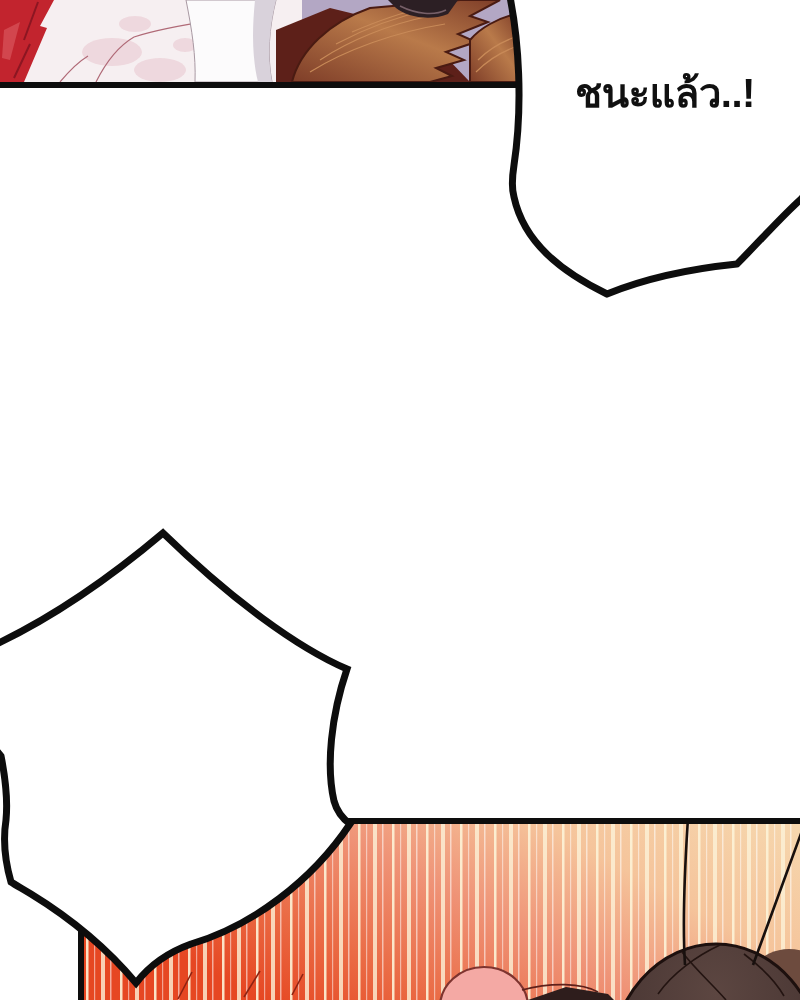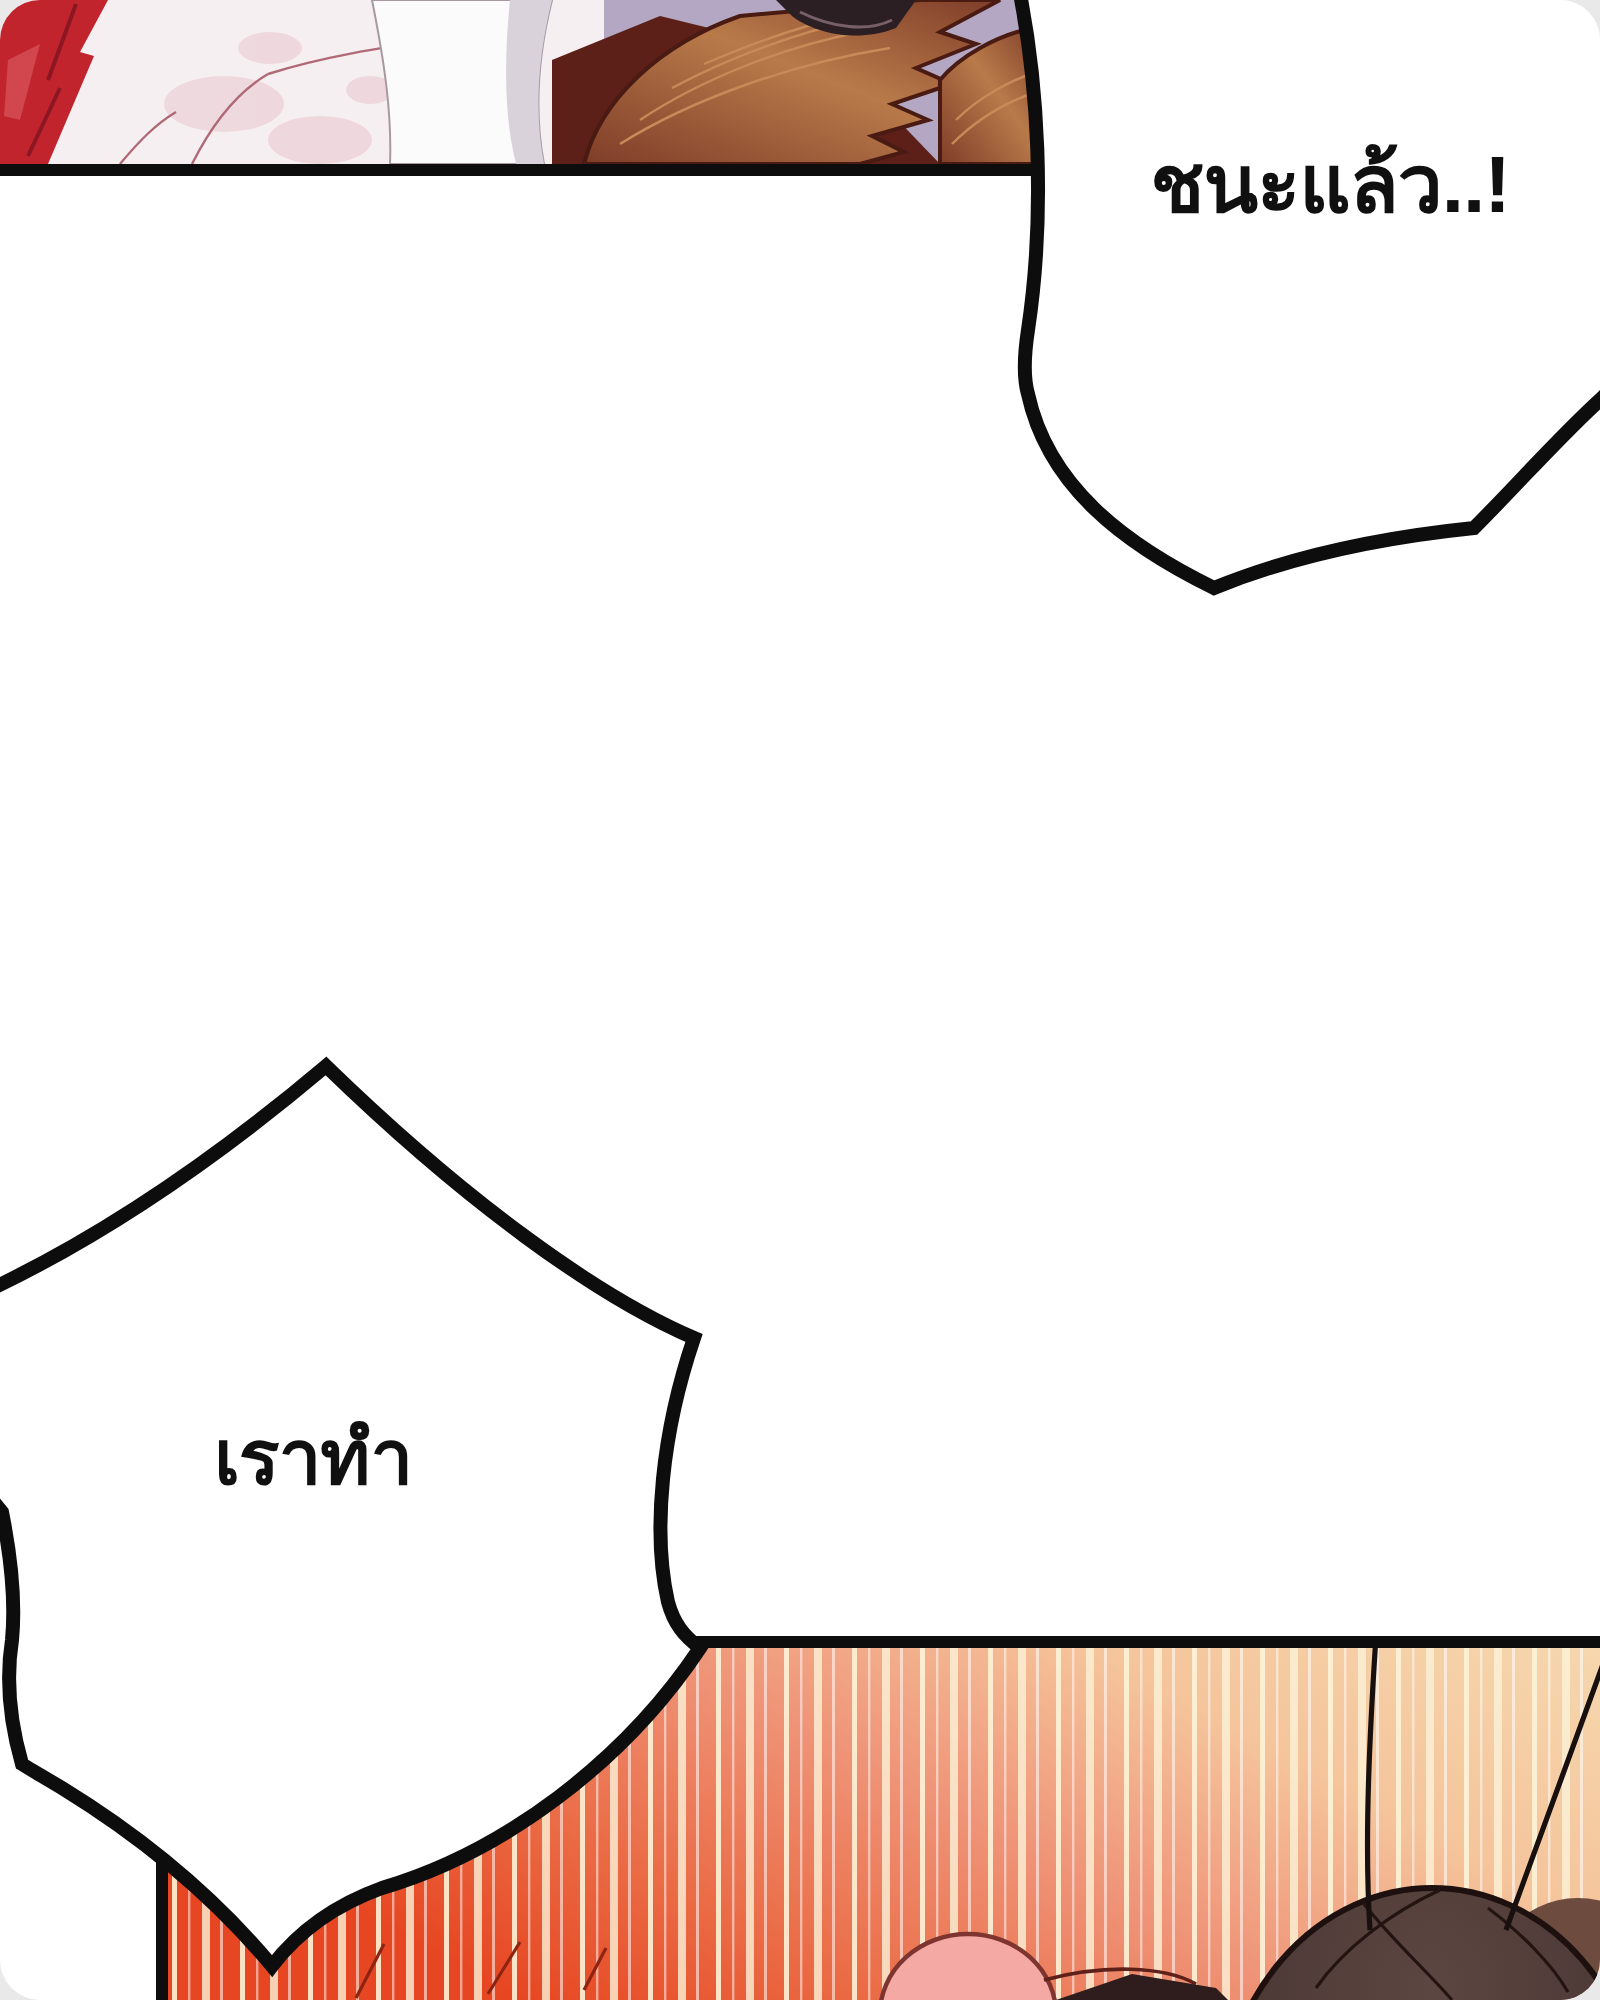--- a/index.html
+++ b/index.html
@@ -1,20 +1,19 @@
 <!DOCTYPE html>
 <html><head>
 <meta charset="utf-8">
 <style>
   html,body{margin:0;padding:0;background:#e9e9e9;}
   .page{
     position:relative;width:800px;height:1000px;margin:0 auto;
     background:#ffffff;overflow:hidden;
     font-family:"Liberation Sans","DejaVu Sans",sans-serif;
-    border-radius:20px;
   }
   .top-panel{
     position:absolute;left:0;top:0;width:800px;height:88px;
     border-bottom:6px solid #0d0d0d;box-sizing:border-box;z-index:1;
   }
   .top-panel svg{display:block;}
   .bottom-panel{
     position:absolute;left:78px;top:818px;width:722px;height:182px;
     border-top:6px solid #0d0d0d;border-left:6px solid #0d0d0d;
     box-sizing:border-box;z-index:1;overflow:hidden;
@@ -167,16 +166,15 @@
              C 101,941 62,913 31,894
              C 21,888 14,884 11,882
              C 5,861 3,839 6,820
              C 8,799 5,776 1,756
              L -12,740 Z" stroke-width="7" stroke-linejoin="miter" stroke-miterlimit="6" stroke="#0d0d0d" fill="#ffffff"></path>
   </svg>
 
   <div class="speech-text victory">ชนะแล้ว..!</div>
 
   <div class="speech-text success">
-    <div>เราทำ</div>
   </div>
 
 </div>
 
 </body></html>

